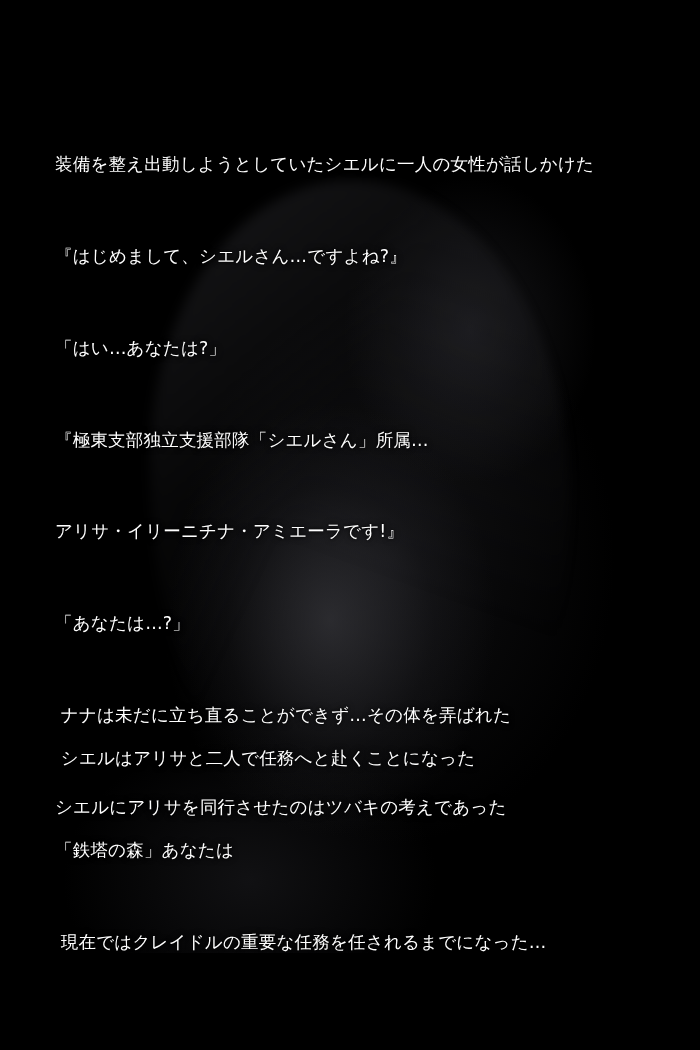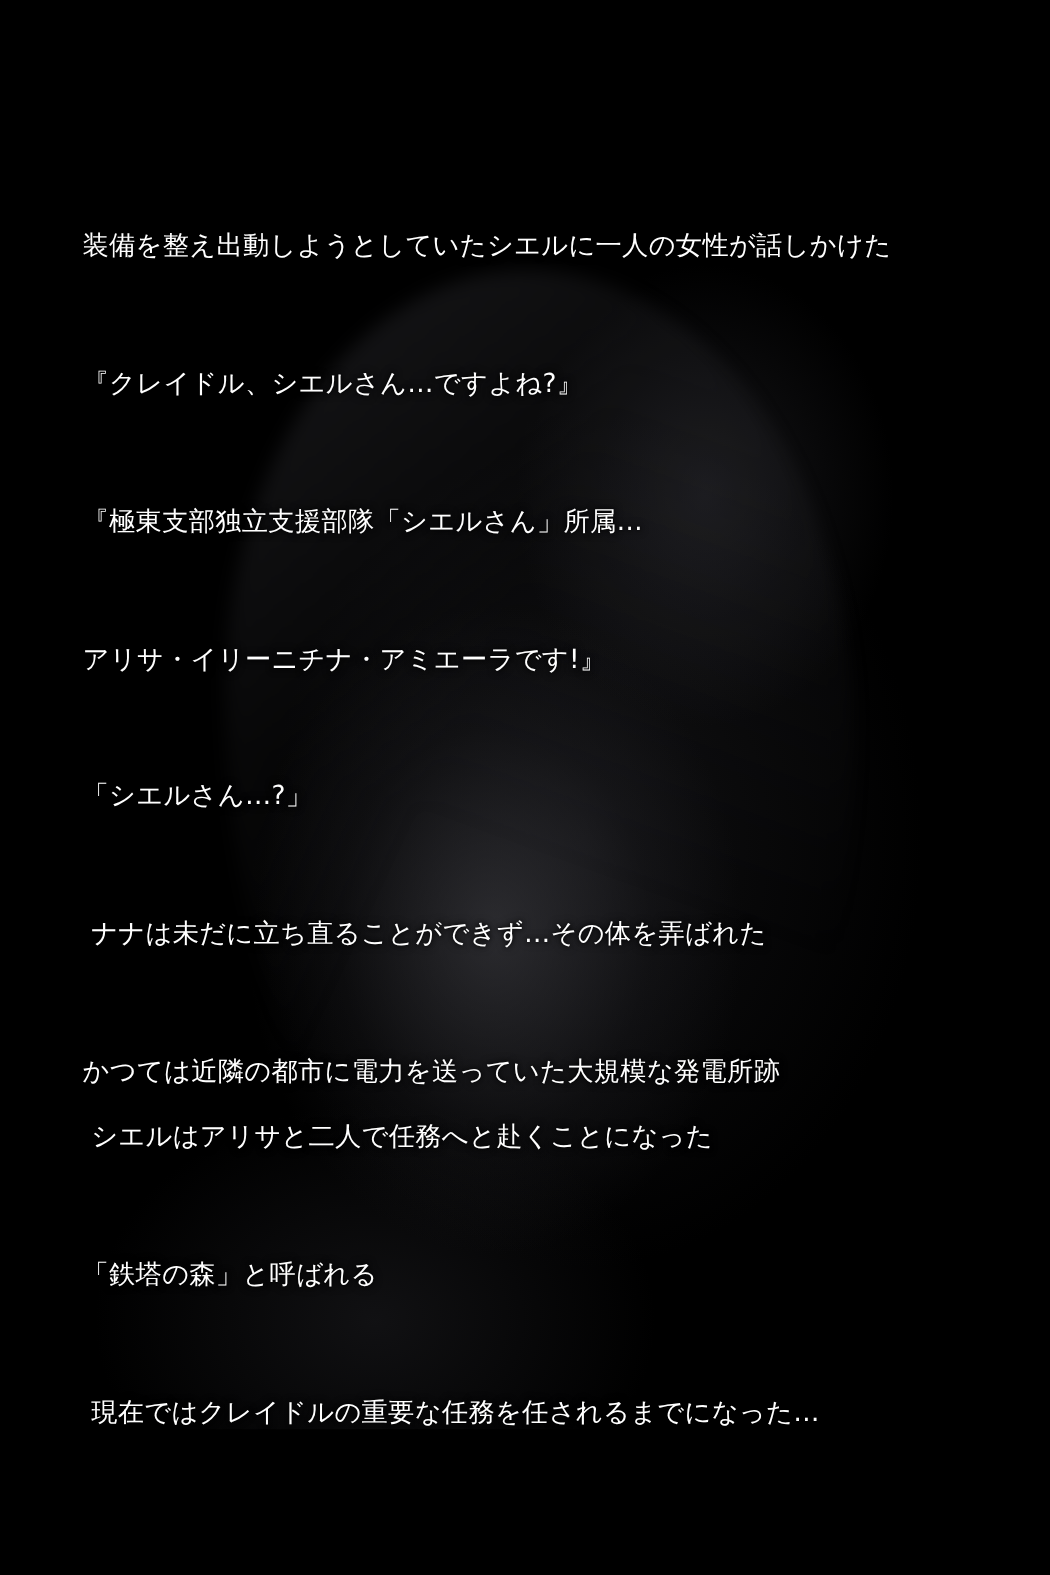--- a/index.html
+++ b/index.html
@@ -71,32 +71,33 @@
 <body>
 
 <div class="page">
 
   <div class="bg-art"></div>
 
   <div class="text-layer">
 
     <div class="block block-1">
       <span class="line">装備を整え出動しようとしていたシエルに一人の女性が話しかけた</span>
-      <span class="line">『クレイドル、シエルさん…ですよね?』</span>
+      <span class="line">『はじめまして、シエルさん…ですよね?』</span>
+      <span class="line">「はい…あなたは?」</span>
       <span class="line">『極東支部独立支援部隊「シエルさん」所属…</span>
       <span class="line">アリサ・イリーニチナ・アミエーラです!』</span>
-      <span class="line">「シエルさん…?」</span>
+      <span class="line">「あなたは…?」</span>
       <span class="line"> ナナは未だに立ち直ることができず…その体を弄ばれた</span>
-      <span class="line">かつては近隣の都市に電力を送っていた大規模な発電所跡</span>
+      <span class="line">シエルにアリサを同行させたのはツバキの考えであった</span>
       
       
       
     </div>
 
 
     <div class="block block-3">
       <span class="line"> シエルはアリサと二人で任務へと赴くことになった</span>
-      <span class="line">「鉄塔の森」と呼ばれる</span>
+      <span class="line">「鉄塔の森」あなたは</span>
       <span class="line"> 現在ではクレイドルの重要な任務を任されるまでになった…</span>
     </div>
 
   </div>
 </div>
 
 </body></html>

